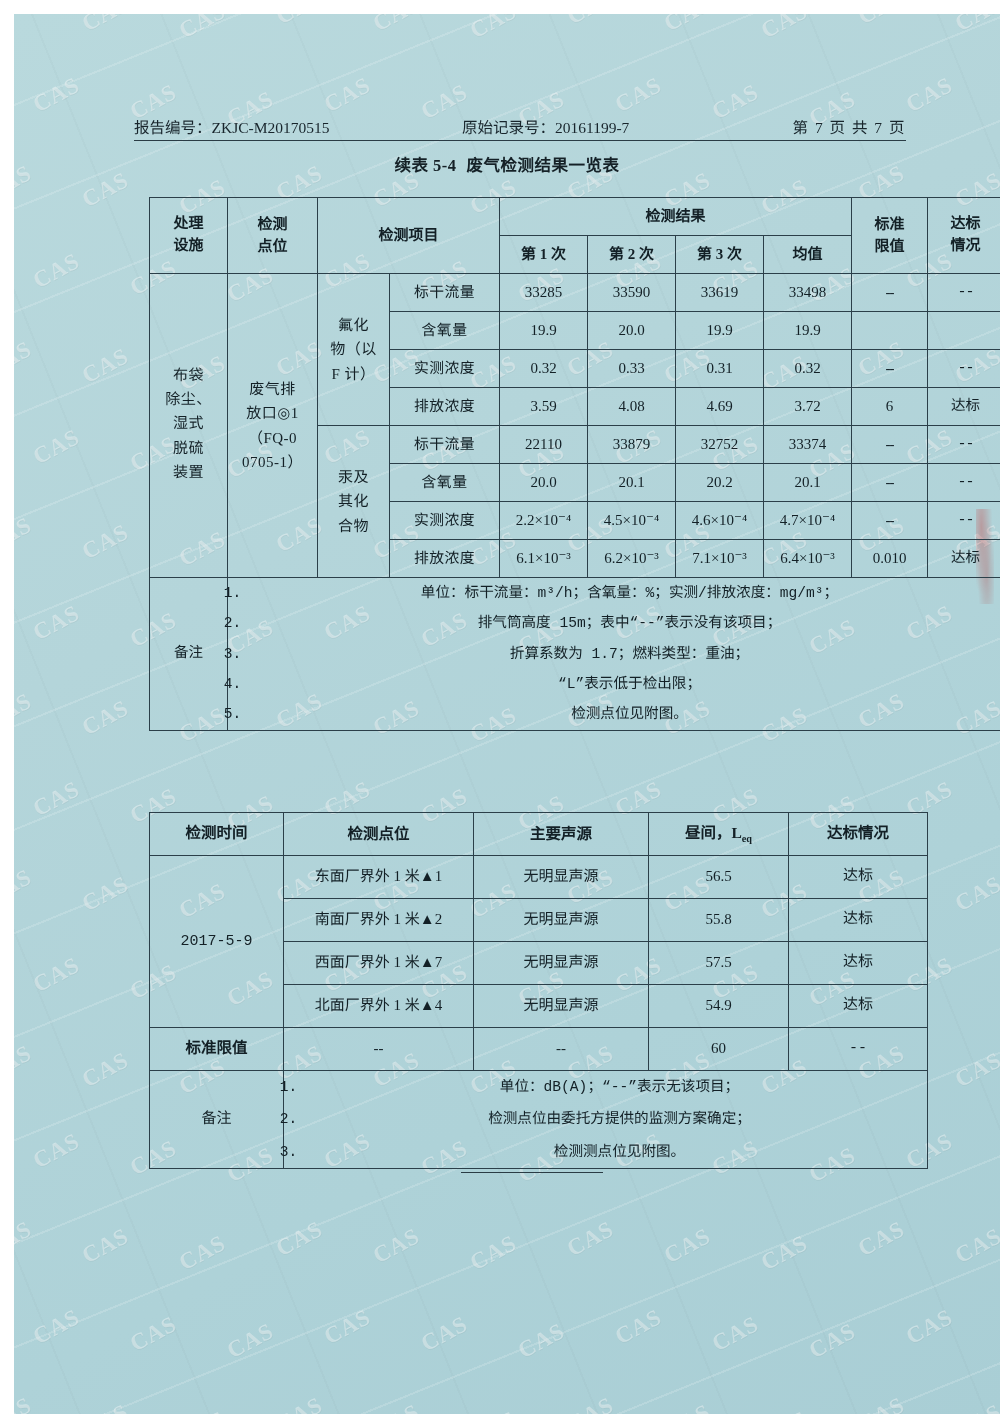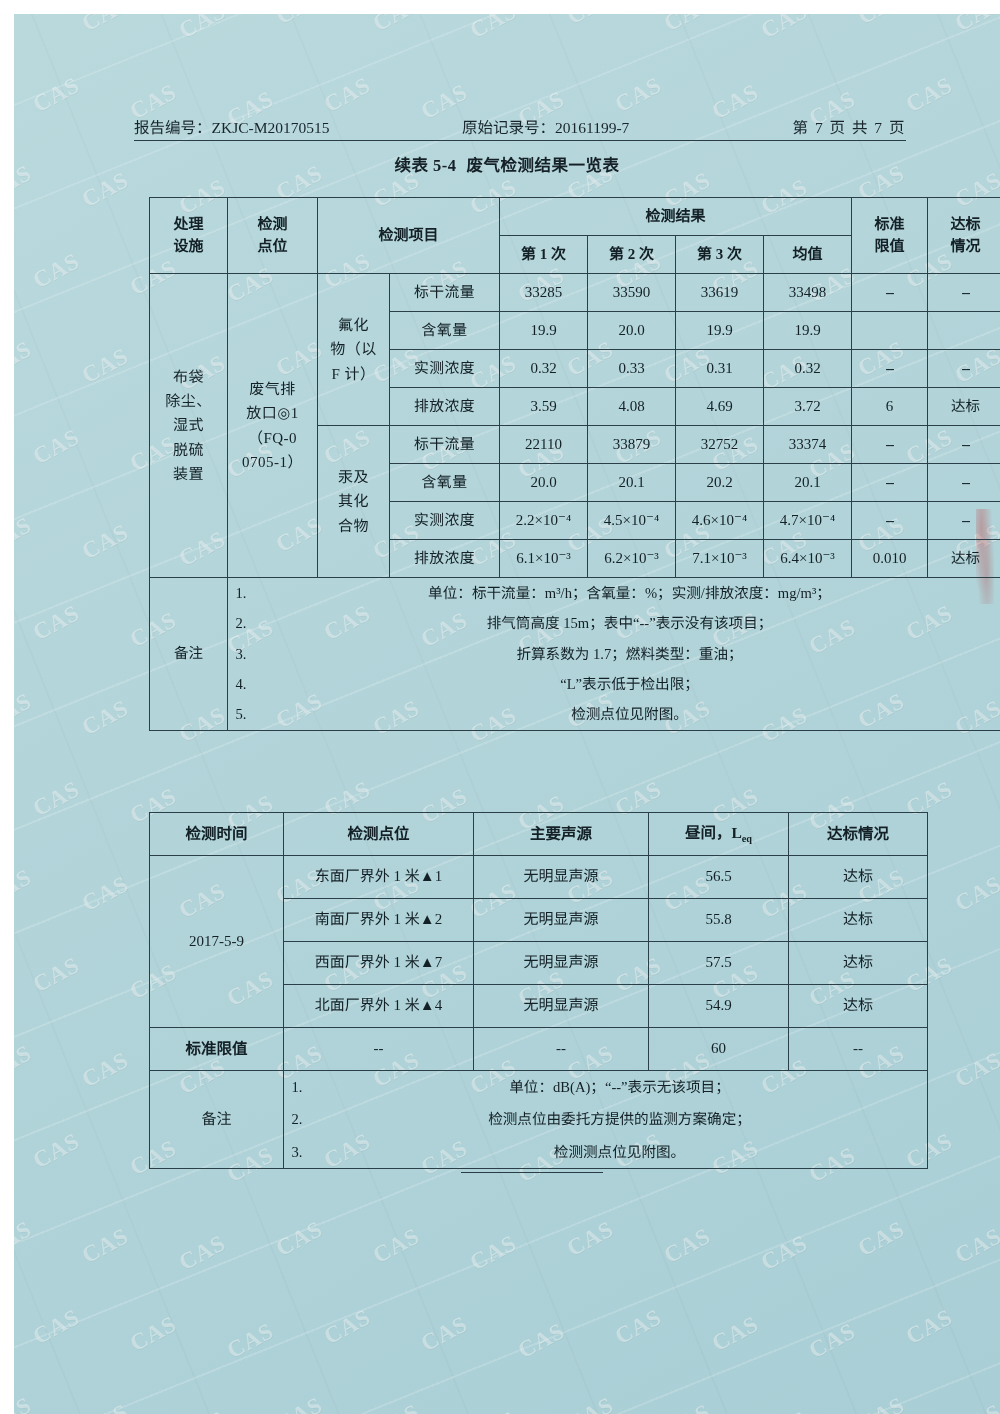--- a/index.html
+++ b/index.html
@@ -131,21 +131,21 @@
     vertical-align: middle;
     font-weight: 400;
     font-size: 14.5px;
     padding: 0;
     line-height: 1.45;
   }
   table.doc .hd {
     font-weight: 700;
     font-size: 15px;
   }
-  table.doc .outer { border-width: 1.6px; }
+  table.doc .outer { border-width: 1.6px; font-family: Liberation Mono, monospace; }
 
   
   #table-54 {
     left: 135px;
     top: 183px;
     width: 778px;
   }
   #table-54 td { height: 37px; }
   #table-54 .cat-cell {
     font-size: 15px;

